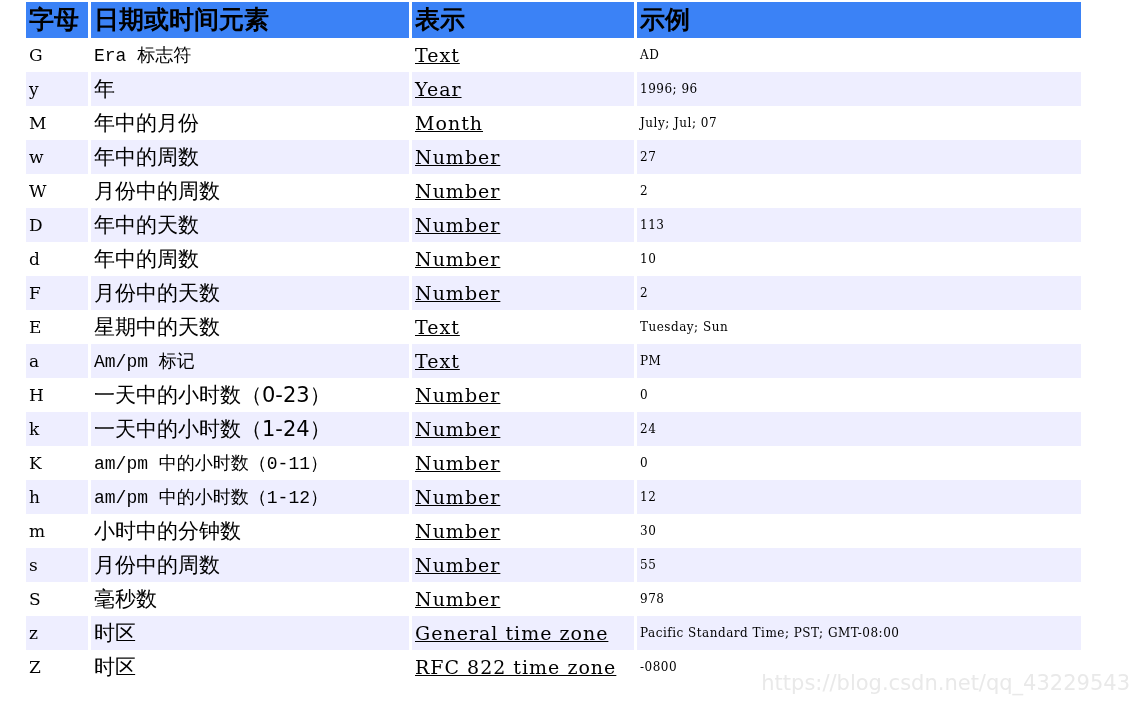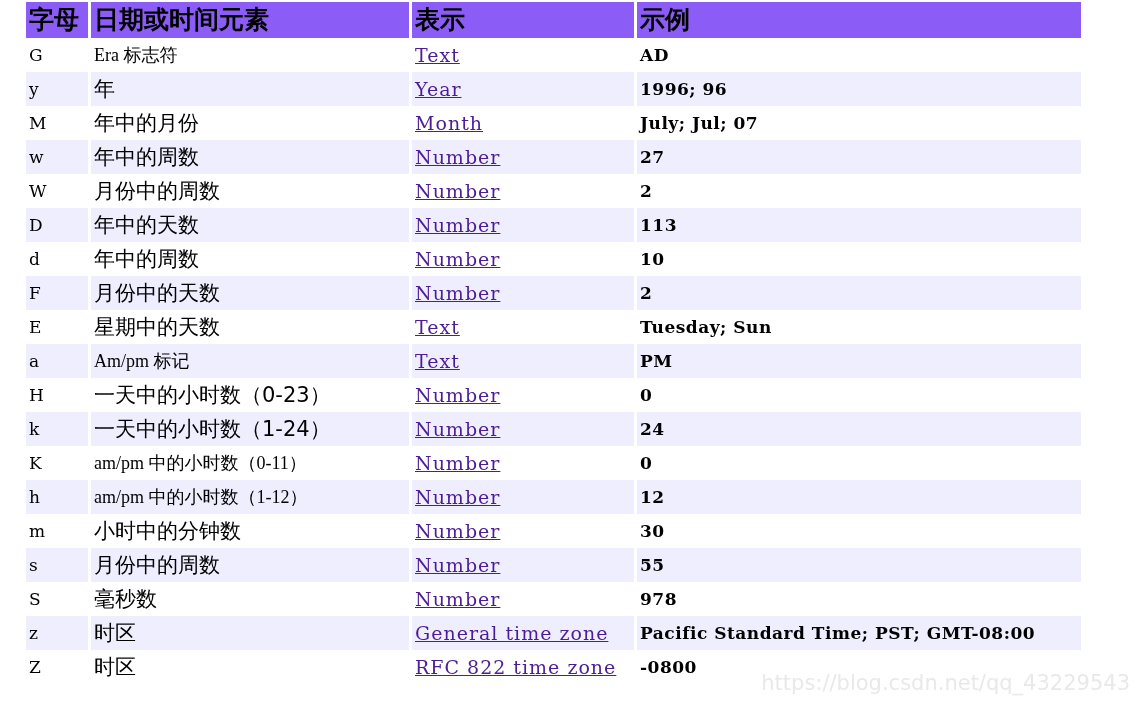--- a/index.html
+++ b/index.html
@@ -30,21 +30,21 @@
     margin-left: -3px;
   }
 
   
   col.c-letter  { width: 62px; }
   col.c-desc    { width: 318px; }
   col.c-present { width: 222px; }
   col.c-example { width: 444px; }
 
   table.fmt-table th {
-    background: #8b5cf6;
+    background: #3b82f6;
     font-weight: bold;
     text-align: left;
     padding: 5px 0 5px 3px;
     font-size: 25px;
     line-height: 26px;
     font-family: "DejaVu Serif", serif;
     color: #000000;
     white-space: nowrap;
     vertical-align: middle;
   }
@@ -68,40 +68,39 @@
   }
 
   td.cell-desc {
     font-family: "DejaVu Sans", sans-serif;
     font-size: 21px;
     letter-spacing: 0px;
   }
 
   
   td.cell-desc.latin-lead {
-    font-family: Liberation Serif, serif;
+    font-family: Liberation Mono, monospace;
     font-size: 18px;
   }
 
   td.cell-present {
     font-family: "DejaVu Serif", serif;
     font-size: 19px;
   }
 
   td.cell-present a {
-    color: #4c1d95;
+    color: #000000;
     text-decoration: underline;
     letter-spacing: 1px;
   }
 
   td.cell-example {
     font-family: "DejaVu Serif", serif;
-    font-size: 17px;
+    font-size: 12px;
     letter-spacing: 0.5px;
-    font-weight: bold;
   }
 
   #watermark {
     position: absolute;
     right: 6px;
     bottom: 10px;
     color: #e9e9e9;
     font-family: "DejaVu Sans", sans-serif;
     font-size: 21px;
     letter-spacing: 0px;

